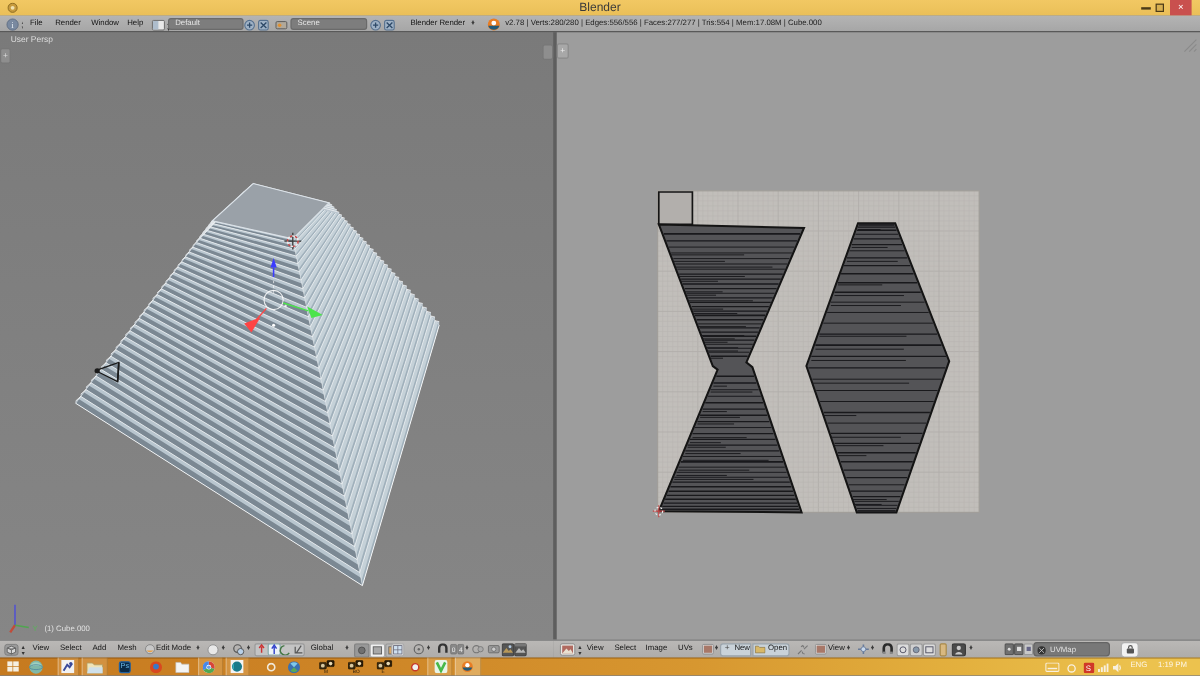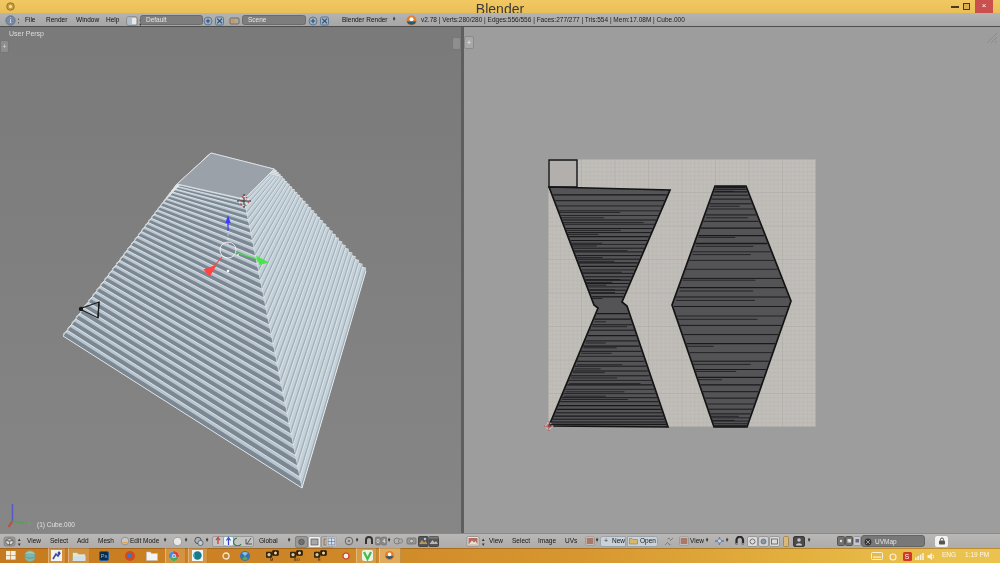--- a/index.html
+++ b/index.html
@@ -1,17 +1,17 @@
 <!DOCTYPE html>
 <html><head><meta charset="utf-8"><style>
 * { margin:0; padding:0; box-sizing:border-box; }
 body { width:1000px; height:563px; font-family:"Liberation Sans",sans-serif; overflow:hidden; position:relative; background:#808080; }
 .abs { position:absolute; }
 #titlebar { left:0; top:0; width:1000px; height:13px; background:linear-gradient(#f2c863,#eabf58); }
-#title { left:0; top:1px; width:1000px; text-align:center; font-size:14px; color:#3a3a3a; }
+#title { left:0; top:1px; width:1000px; text-align:center; font-size:10px; color:#3a3a3a; }
 #menubar { left:0; top:13px; width:1000px; height:14px; background:linear-gradient(#b4b4b4,#a6a6a6); border-bottom:1px solid #4e4e4e; }
 .mtxt { position:absolute; top:3px; font-size:6.5px; color:#111; }
 .ddark { position:absolute; top:1.5px; height:10px; background:#7d7d7d; border-radius:2.5px; border:1px solid #6a6a6a; }
 .dtxt { position:absolute; top:1.5px; font-size:6.5px; color:#e6e6e6; }
 #view3d { left:0; top:27px; width:461px; height:506px; background:linear-gradient(#7a7a7a,#868686); }
 #divider { left:461px; top:27px; width:3px; height:506px; background:#5e5e5e; }
 #uvpane { left:464px; top:27px; width:536px; height:506px; background:#9d9d9d; }
 .hdr { top:533px; height:15px; background:linear-gradient(#bab8b6,#aeacaa); border-top:1px solid #8a8a8a; }
 .htxt { position:absolute; top:4px; font-size:6.5px; color:#151515; }
 #taskbar { left:0; top:548px; width:1000px; height:15px; border-top:1px solid rgba(110,60,5,0.4); background:linear-gradient(90deg,#c67a1f,#cd8426 28%,#d79730 58%,#e3b03e 80%,#ecc24e 95%); }

